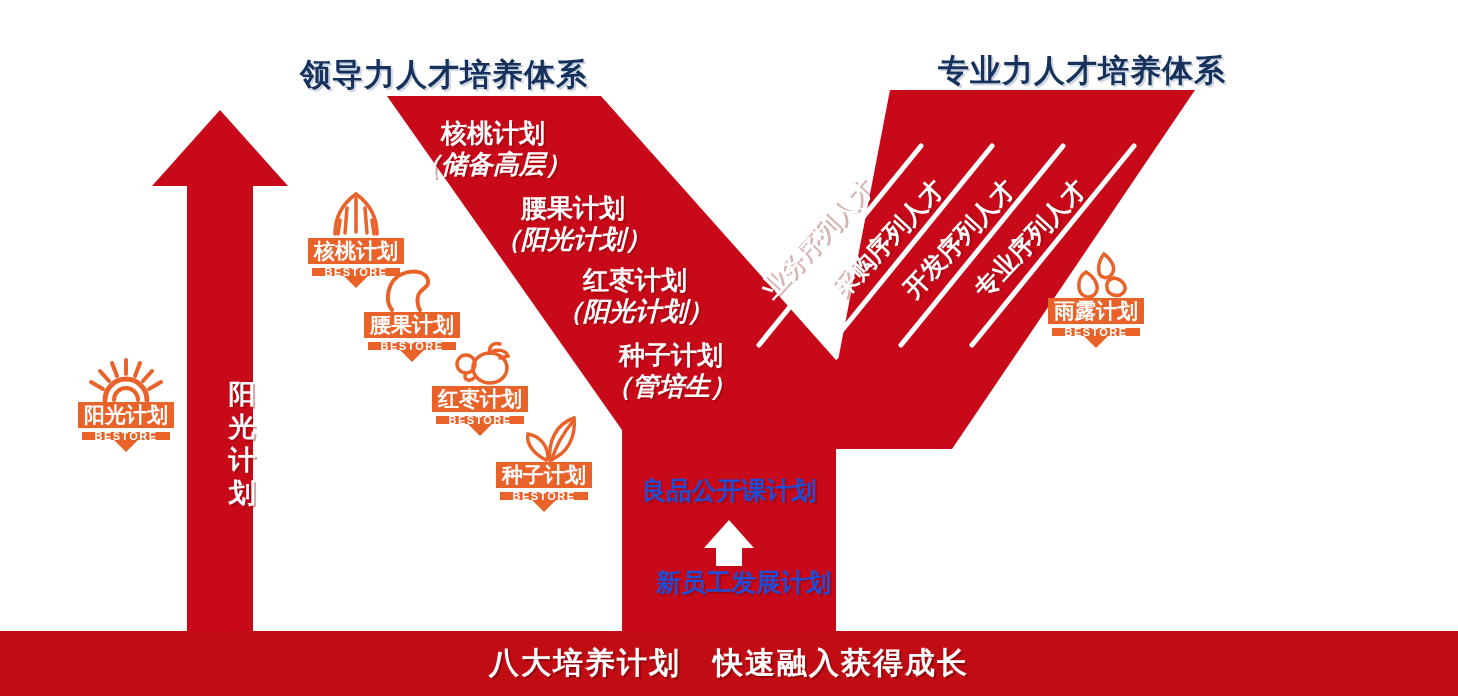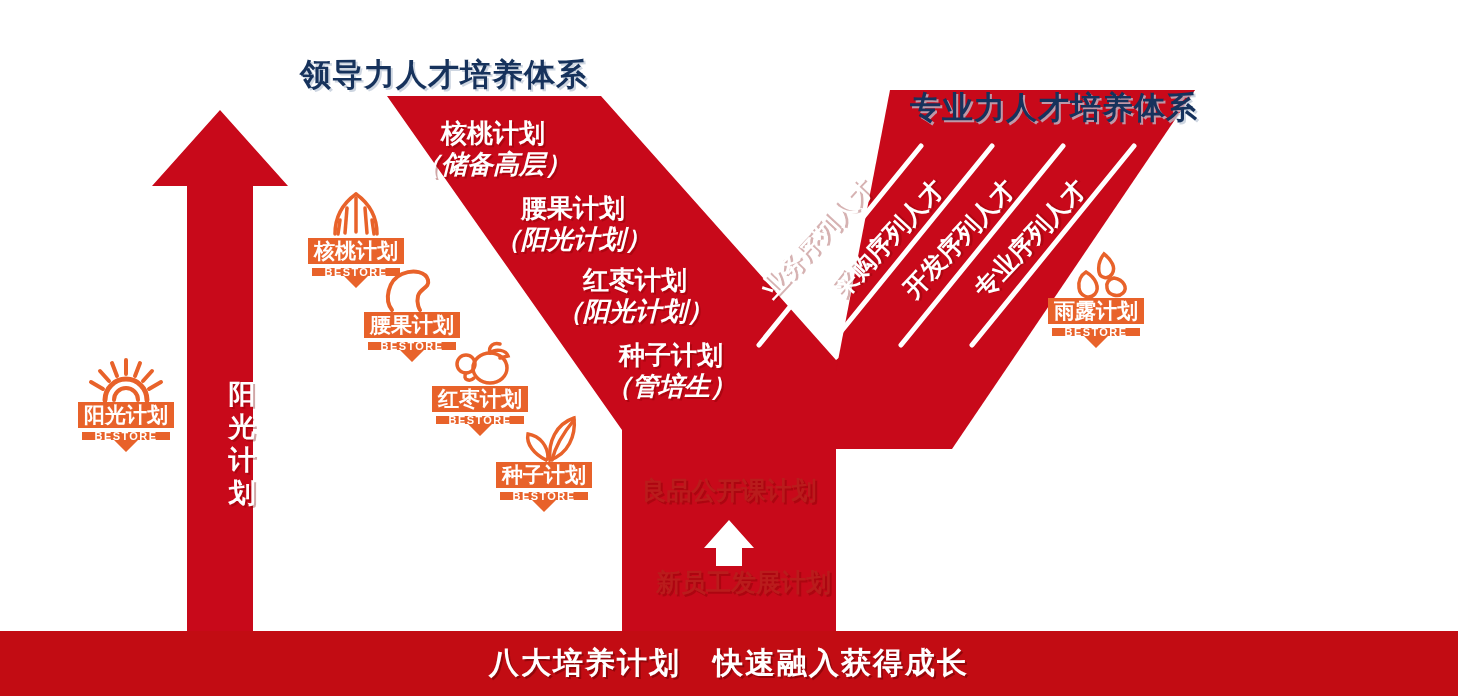--- a/index.html
+++ b/index.html
@@ -19,21 +19,21 @@
   .sys-title{
     position:absolute;
     font-size:31px;
     font-weight:bold;
     color:#16325c;
     letter-spacing:1px;
     white-space:nowrap;
     text-shadow:2px 2px 0 rgba(190,200,215,.75);
   }
   #title-leader{left:300px;top:54px;}
-  #title-pro{left:910px;top:50px;margin-top:37px;}
+  #title-pro{left:938px;top:50px;}
 
   
   .plan-label{
     position:absolute;
     color:#ffffff;
     font-weight:bold;
     font-size:26px;
     line-height:1.18;
     text-align:center;
     white-space:nowrap;
@@ -63,21 +63,21 @@
     font-size:25px;
     white-space:nowrap;
     transform-origin:left bottom;
     transform:rotate(-47deg);
     text-shadow:2px 2px 0 rgba(120,0,0,.3);
   }
 
   
   .stem-label{
     position:absolute;
-    color:#b91c1c;
+    color:#1d4ed8;
     font-weight:bold;
     font-size:25px;
     white-space:nowrap;
     text-align:center;
     text-shadow:2px 2px 0 rgba(120,0,0,.35);
   }
   #label-open-course{left:626px;top:474px;width:206px;}
   #label-newcomer{left:625px;top:566px;width:206px;text-align:right;}
 
   

